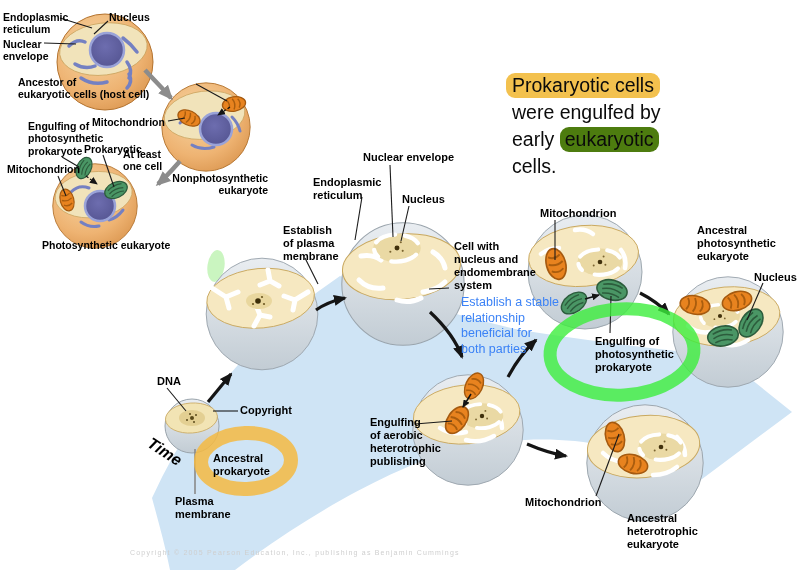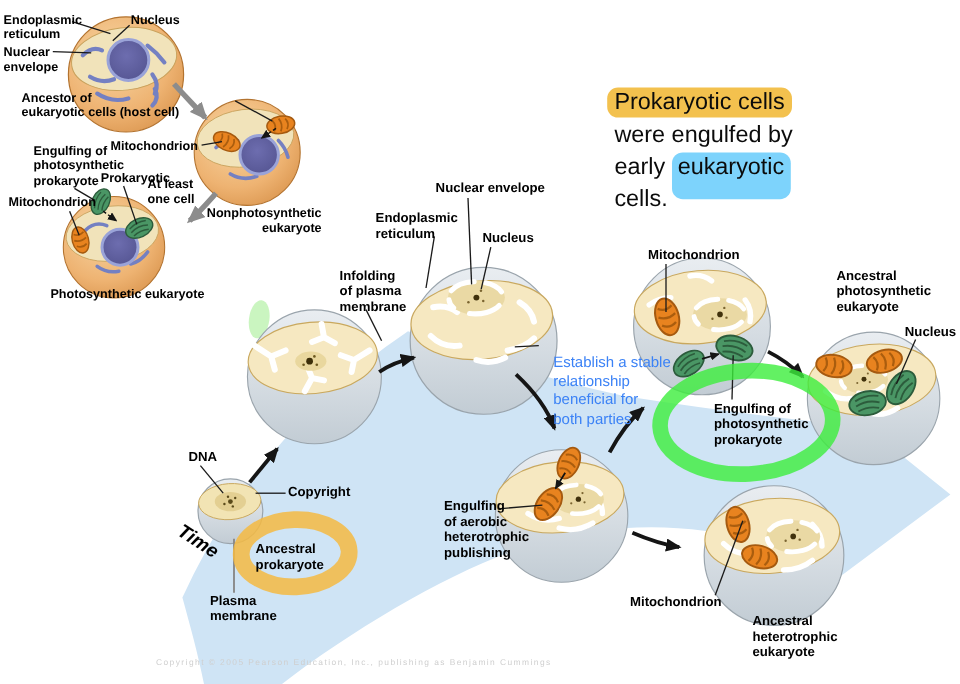--- a/index.html
+++ b/index.html
@@ -5,21 +5,21 @@
   html,body{margin:0;padding:0;background:#fff;}
   .stage{position:relative;width:800px;height:570px;background:#fff;overflow:hidden;
          font-family:"Liberation Sans",sans-serif;}
   .art{position:absolute;left:0;top:0;}
   .lbl{position:absolute;font-weight:bold;font-size:10.5px;line-height:1.18;
        white-space:pre-line;color:#000;}
   .lbl.m{font-size:11px;}
   .lbl.ctr{text-align:right;}
   .note{position:absolute;left:498px;top:72px;font-size:19.5px;line-height:27px;color:#0b0b0b;margin-left:14px;}
   .hl-o{background:#f3c14e;border-radius:9px;padding:1px 6px 2px;margin-left:-6px;}
-  .hl-g{background:#7dd3fc;border-radius:9px;padding:1px 5px 16px;}
+  .hl-g{background:#4d7c0f;border-radius:9px;padding:1px 5px 2px;}
   .establish{position:absolute;left:461px;top:295px;font-size:12.5px;font-weight:normal;
              line-height:1.25;white-space:pre-line;color:#3b82f6;}
   .time{position:absolute;left:146px;top:443px;font-size:16px;font-weight:bold;
         font-style:italic;transform:rotate(33deg);color:#000;}
   .copy{position:absolute;left:130px;top:549px;font-size:7px;letter-spacing:1.2px;color:#cfcfcf;}
 </style>
 </head>
 <body>
 
 <div class="stage">
@@ -283,23 +283,27 @@
   <div><span class="hl-o">Prokaryotic cells</span></div>
   <div>were engulfed by</div>
   <div><span>early </span><span class="hl-g">eukaryotic</span></div>
   <div>cells.</div>
 </div>
 
 <div class="lbl m" style="left:363px;top:151px">Nuclear envelope</div>
 <div class="lbl m" style="left:313px;top:176px">Endoplasmic
 reticulum</div>
 <div class="lbl m" style="left:402px;top:193px">Nucleus</div>
-<div class="lbl m" style="left:283px;top:224px">Infolding
+<div class="lbl m" style="left:283px;top:224px">Establish
 of plasma
 membrane</div>
+<div class="lbl m" style="left:454px;top:240px">Cell with
+nucleus and
+endomembrane
+system</div>
 <div class="establish">Establish a stable
 relationship
 beneficial for
 both parties</div>
 <div class="lbl m" style="left:540px;top:207px">Mitochondrion</div>
 <div class="lbl m" style="left:697px;top:224px">Ancestral
 photosynthetic
 eukaryote</div>
 <div class="lbl m" style="left:754px;top:271px">Nucleus</div>
 <div class="lbl m" style="left:595px;top:335px">Engulfing of

